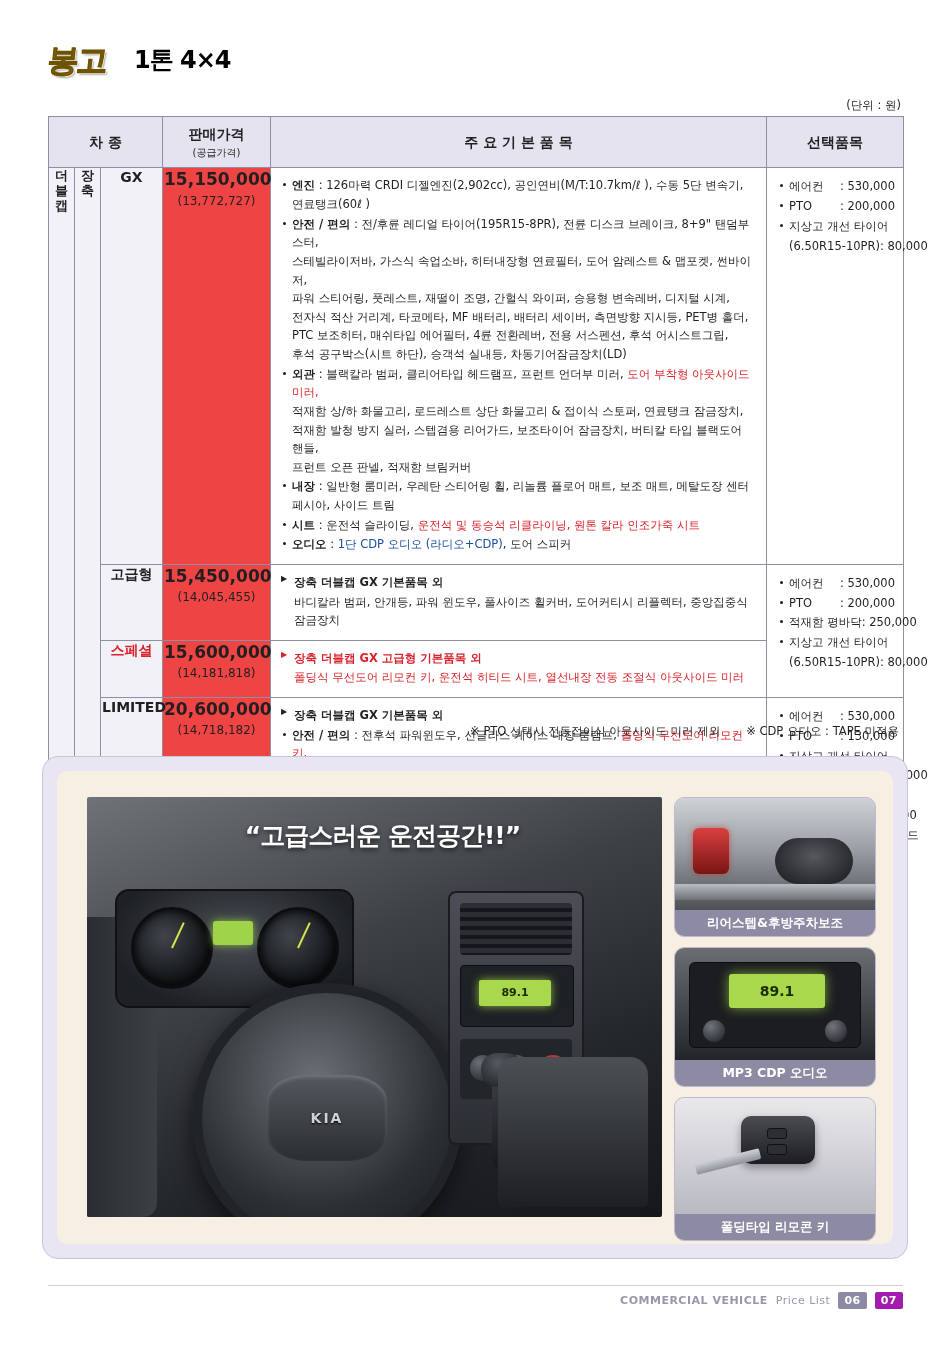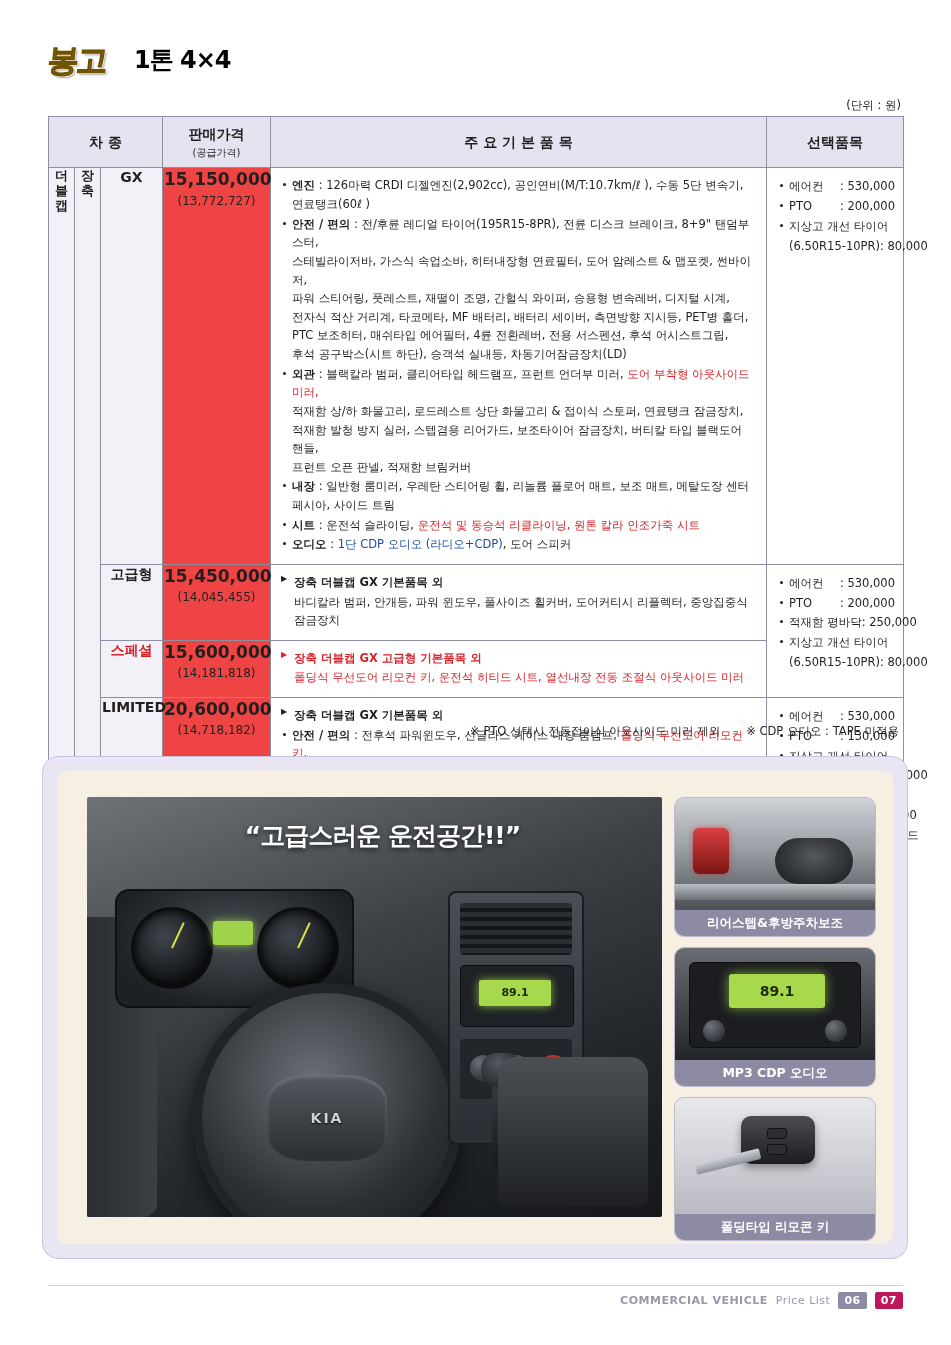--- a/index.html
+++ b/index.html
@@ -188,21 +188,21 @@
 
   
   .footer-rule{position:absolute;left:48px;top:1285px;width:855px;height:1px;background:#cfcddb;}
   .footer{
     position:absolute;right:48px;top:1292px;display:flex;align-items:center;gap:8px;
     font-size:11px;color:#9a97ab;letter-spacing:.5px;
   }
   .footer .brand{font-weight:bold;color:#9a97ab;}
   .pg{display:inline-block;background:#8d8aa3;color:#fff;font-weight:bold;font-size:11px;
       padding:2px 6px;border-radius:2px;}
-  .pg.cur{background:#be185d;}
+  .pg.cur{background:#a21caf;}
 </style>
 <style>.plainline:before{display:none !important;}</style></head>
 <body>
 
 <div class="header">
   <div class="logo-badge">
     <div class="lg-text">봉고</div>
   </div>
   <div class="model">1톤 4×4</div>
 </div>

